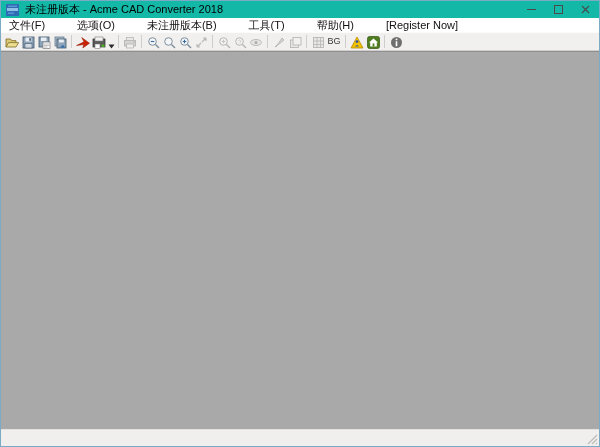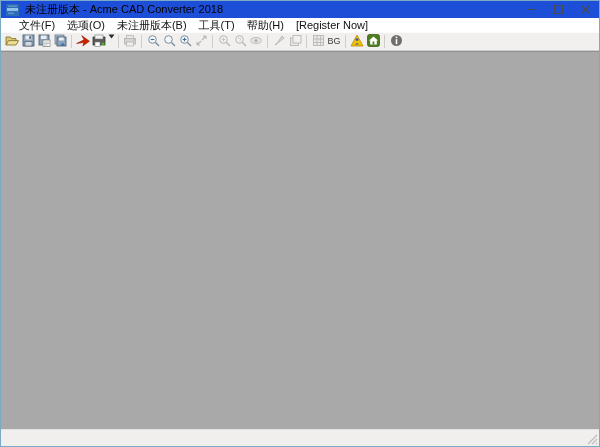--- a/index.html
+++ b/index.html
@@ -2,36 +2,36 @@
 <html><head>
 <meta charset="utf-8">
 <style>
   html,body{margin:0;padding:0;background:#fff;}
   .window{
     width:598px;height:445px;border:1px solid #7aaac4;
     display:flex;flex-direction:column;background:#fff;
     font-family:"Liberation Sans",sans-serif;box-sizing:content-box;overflow:hidden;
   }
   
-  .titlebar{height:17px;background:#1d4ed8;display:flex;align-items:center;flex:0 0 auto;justify-content:space-between;}
+  .titlebar{height:17px;background:#14b8a6;display:flex;align-items:center;flex:0 0 auto;justify-content:space-between;}
   .app-icon{width:13px;height:12px;margin-left:5px;flex:0 0 auto;}
   .title-text{font-size:11px;color:#000;margin-left:6px;white-space:nowrap;flex:1 1 auto;line-height:17px;}
   .win-controls{display:flex;height:100%;flex:0 0 auto;}
   .win-btn{width:27px;height:100%;display:flex;align-items:center;justify-content:center;cursor:default;}
   .glyph-min{width:9px;height:1px;background:#4a4a4a;}
   .glyph-max{width:7px;height:7px;border:1px solid #4a4a4a;background:transparent;}
   
-  .menubar{height:14px;background:#fff;display:flex;align-items:center;font-size:11px;color:#111;padding-left:12px;flex:0 0 auto;}
+  .menubar{height:14px;background:#fff;display:flex;align-items:center;font-size:11px;color:#111;padding-left:2px;flex:0 0 auto;gap:20px;}
   .menu-item{padding:0 6px;white-space:nowrap;line-height:14px;}
   
   .toolbar{
     height:17px;background:#f1f0ef;border-top:1px solid #fbfbfb;border-bottom:1px solid #d2d0ce;
     display:flex;align-items:center;padding-left:3px;flex:0 0 auto;
   }
-  .tb-btn{width:16px;height:15px;display:flex;align-items:flex-start;justify-content:center;flex:0 0 auto;}
+  .tb-btn{width:16px;height:15px;display:flex;align-items:flex-end;justify-content:center;flex:0 0 auto;}
   .tb-btn.narrow{width:8px;}
   .tb-sep{width:1px;height:13px;background:#cfcdcb;margin:0 3px;flex:0 0 auto;}
   .bg-label{font-size:9px;color:#3a3a3a;line-height:15px;letter-spacing:0;}
   
   .client{flex:1 1 auto;background:#a9a9a9;border-top:1px solid #8f8f8f;}
   .statusbar{height:16px;background:#f0efee;position:relative;flex:0 0 auto;border-top:1px solid #e4e3e2;}
   .grip{position:absolute;right:1px;bottom:1px;}
 </style>
 </head>
 <body>

